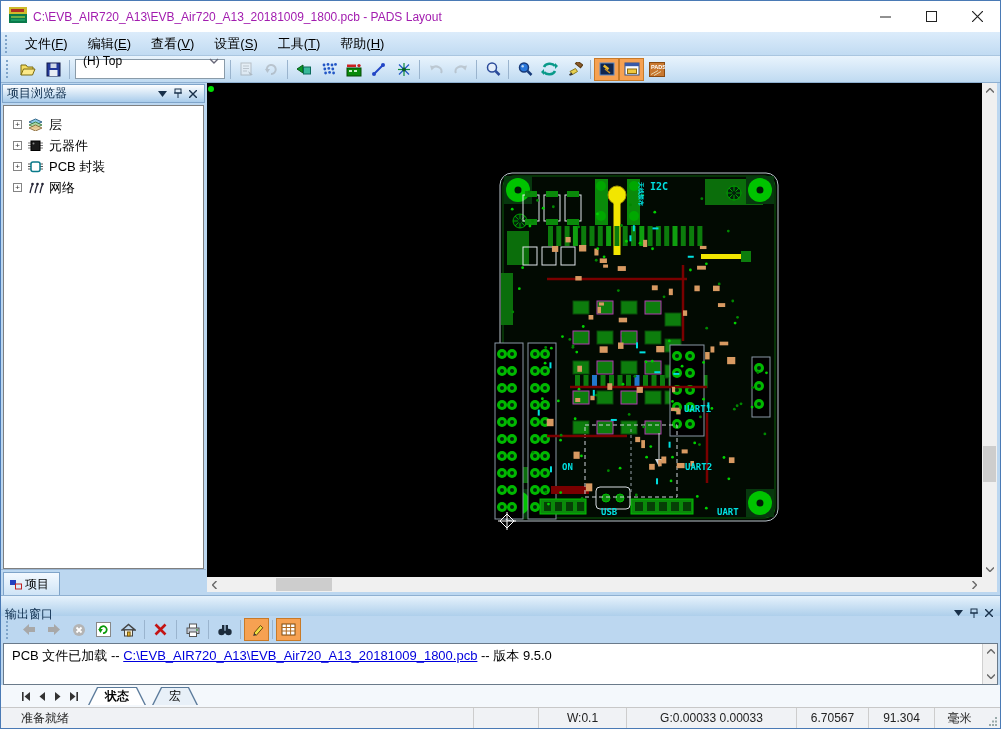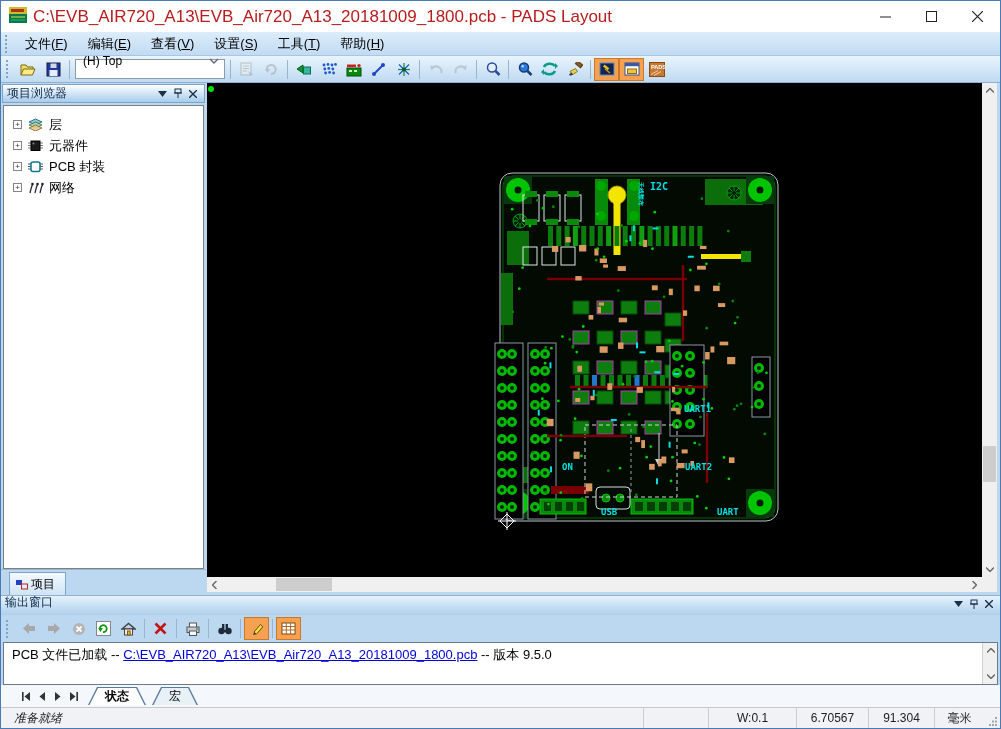--- a/index.html
+++ b/index.html
@@ -4,21 +4,21 @@
 <style>
   * { box-sizing: border-box; margin: 0; padding: 0; }
   html,body { width:1001px; height:729px; overflow:hidden;
     font-family:"Liberation Sans", sans-serif; font-size:13px; }
   .window { width:1001px; height:729px; border:1px solid #4a7ab5;
     display:flex; flex-direction:column; background:#bcd7f0; }
 
   
   .titlebar { height:31px; background:#fff; display:flex; align-items:center; flex:0 0 auto; }
   .app-icon { margin:0 6px 0 8px; flex:0 0 auto; }
-  .title-text { flex:1; font-size:17px; color:#b91c1c; white-space:nowrap; overflow:hidden; }
+  .title-text { flex:1; font-size:12px; color:#a21caf; white-space:nowrap; overflow:hidden; }
   .win-btn { width:46px; height:31px; display:flex; align-items:center; justify-content:center; }
   .win-btn svg { display:block; }
 
   
   .menubar { height:24px; background:linear-gradient(#dcecfb,#c1dbf2); display:flex;
     align-items:center; flex:0 0 auto; border-bottom:1px solid #aac6e0; }
   .grip { width:7px; height:18px; border-left:2px dotted #7fa4c9; margin:0 3px 0 4px; flex:0 0 auto; }
   .menu-item { padding:2px 10px; color:#000; cursor:default; white-space:nowrap; }
   .menu-item u { text-decoration:underline; }
 
@@ -42,21 +42,21 @@
     margin:1px 1px 0 1px; display:flex; align-items:center; font-size:12px; padding:0 4px;font-family:Liberation Mono, monospace; }
   .panel-header .ph-title { flex:1; color:#0a2a4a; }
   .ph-btn { width:15px; height:14px; display:flex; align-items:center; justify-content:center;
     font-size:10px; color:#123; }
   .tree-box { flex:1; margin:2px 2px 0 2px; background:#fff; border:1px solid #7f7f7f;
     padding-top:8px; overflow:hidden; }
   .tree-item { height:21px; display:flex; align-items:center; padding-left:9px; gap:5px; }
   .expander { width:9px; height:9px; border:1px solid #848484; background:#fff; font-size:8px;
     line-height:7px; text-align:center; color:#333; flex:0 0 auto; }
   .tree-label { font-size:13px; color:#000; }
-  .proj-tab-row { height:26px; display:flex; align-items:flex-end; padding-left:8px;
+  .proj-tab-row { height:26px; display:flex; align-items:flex-end; padding-left:2px;
     border-top:1px solid #9ab6d4; }
   .proj-tab { height:23px; display:flex; align-items:center; gap:3px; padding:0 10px 0 6px;
     background:linear-gradient(#f3f9ff,#cfe4f6); border:1px solid #7fa4c9; border-bottom:none;
     font-size:12px; }
 
   
   .canvas-area { flex:1; display:flex; flex-direction:column; min-width:0; padding:0 3px 3px 1px; }
   .canvas-row { flex:1; display:flex; min-height:0; }
   .pcb-canvas { flex:1; background:#000; position:relative; min-width:0; }
   .pcb-canvas svg { width:100%; height:100%; display:block; }
@@ -67,42 +67,42 @@
   .vthumb { position:absolute; left:1px; width:13px; top:363px; height:36px; background:#cdcdcd; }
   .hscroll { height:15px; background:#f0f0f0; position:relative; display:flex; align-items:center; }
   .hthumb { position:absolute; top:1px; height:13px; left:69px; width:56px; background:#cdcdcd; }
   .hscroll .scroll-arrow { height:15px; }
   .hspacer { flex:1; }
   .corner { width:15px; height:15px; background:#f0f0f0; flex:0 0 auto; }
 
   
   .output { height:112px; flex:0 0 auto; display:flex; flex-direction:column; background:#bcd7f0; }
   .output-header { height:20px; background:linear-gradient(#e6f2fc,#aecfeb); border-top:1px solid #8fb0d1;
-    display:flex; align-items:flex-end; padding:4px 4px; font-size:12px; }
+    display:flex; align-items:flex-start; padding:10px 4px; font-size:12px; }
   .output-header .ph-title { flex:1; color:#0a2a4a; }
   .output-toolbar { height:27px; display:flex; align-items:center; padding-left:1px; }
   .output-body { flex:1; margin:0 2px; background:#fff; border:1px solid #6a7a8a; display:flex;
     min-height:0; }
   .output-text { flex:1; padding:3px 2px 0 8px; font-size:13px; white-space:nowrap; overflow:hidden; }
   .output-text a { color:#0000dd; text-decoration:underline; }
   .mini-scroll { width:15px; background:#f0f0f0; display:flex; flex-direction:column;
     justify-content:space-between; border-left:1px solid #d0d0d0; }
   .output-tabs { height:22px; display:flex; align-items:center; background:#f4f8fc; padding-left:17px; }
   .nav-btn { width:16px; height:16px; display:flex; align-items:center; justify-content:center; }
   .sheet-tab-outer { clip-path:polygon(9px 0, calc(100% - 9px) 0, 100% 100%, 0 100%);
     background:#5a7a9a; padding:1px 1px 0 1px; margin-left:6px; }
   .sheet-tab { clip-path:polygon(9px 0, calc(100% - 9px) 0, 100% 100%, 0 100%);
     padding:1px 16px 3px; font-size:12px; background:#fff; }
   .sheet-tab.active { font-weight:bold; }
   .sheet-tab.inactive { background:#e8f0f8; }
 
   
   .statusbar { height:21px; flex:0 0 auto; background:#f0f2f5; border-top:1px solid #c8c8c8;
     display:flex; align-items:stretch; font-size:12px; color:#222; }
-  .sb-ready { flex:1; display:flex; align-items:center; padding-left:13px;font-style:italic; }
+  .sb-ready { flex:1; display:flex; align-items:center; padding-left:20px; }
   .sb-cell { border-left:1px solid #cdcdcd; display:flex; align-items:center; justify-content:center;
     padding:0 8px; white-space:nowrap; }
   .sb-unit { font-size:12px; }
   .sb-grip { width:16px; display:flex; align-items:flex-end; justify-content:flex-end; padding:2px; }
 </style>
 </head>
 <body>
 
 <div class="window">
 
@@ -991,20 +991,21 @@
         </span>
       <span class="sheet-tab-outer"><span class="sheet-tab active">状态</span></span>
       <span class="sheet-tab-outer"><span class="sheet-tab inactive">宏</span></span>
     </div>
   </div>
 
   <div class="statusbar">
     <span class="sb-ready">准备就绪</span>
     <span class="sb-cell" style="width:65px"></span>
     <span class="sb-cell" style="width:88px">W:0.1</span>
+    <span class="sb-cell" style="width:170px">G:0.00033 0.00033</span>
     <span class="sb-cell" style="width:72px">6.70567</span>
     <span class="sb-cell" style="width:66px">91.304</span>
     <span class="sb-cell sb-unit" style="width:50px">毫米</span>
     <span class="sb-grip">
         <svg width="9" height="9">
           <g fill="#9aa">
             <rect x="6" y="0" width="2" height="2"></rect>
             <rect x="6" y="3.5" width="2" height="2"></rect>
             <rect x="6" y="7" width="2" height="2"></rect>
             <rect x="3" y="3.5" width="2" height="2"></rect>

